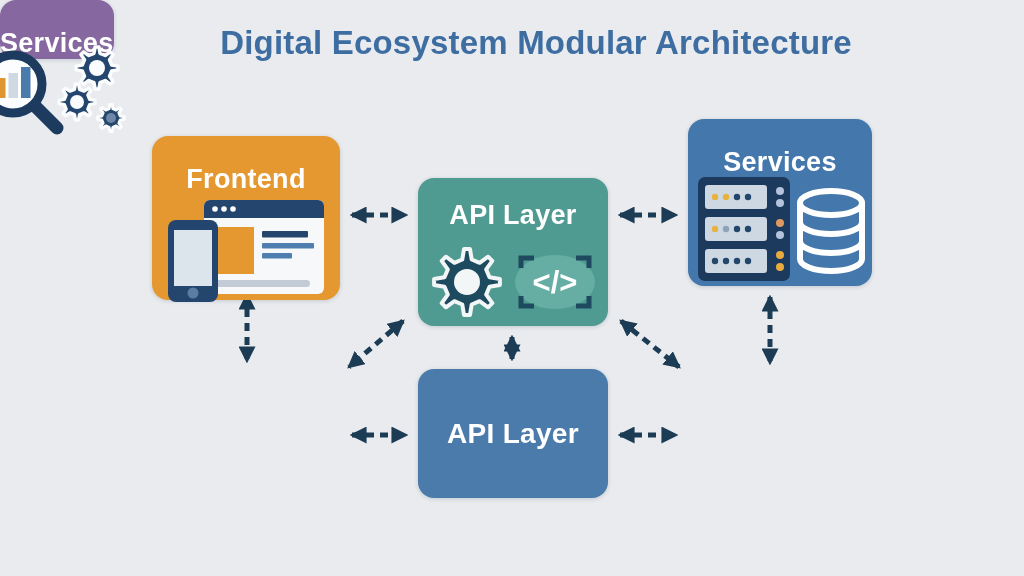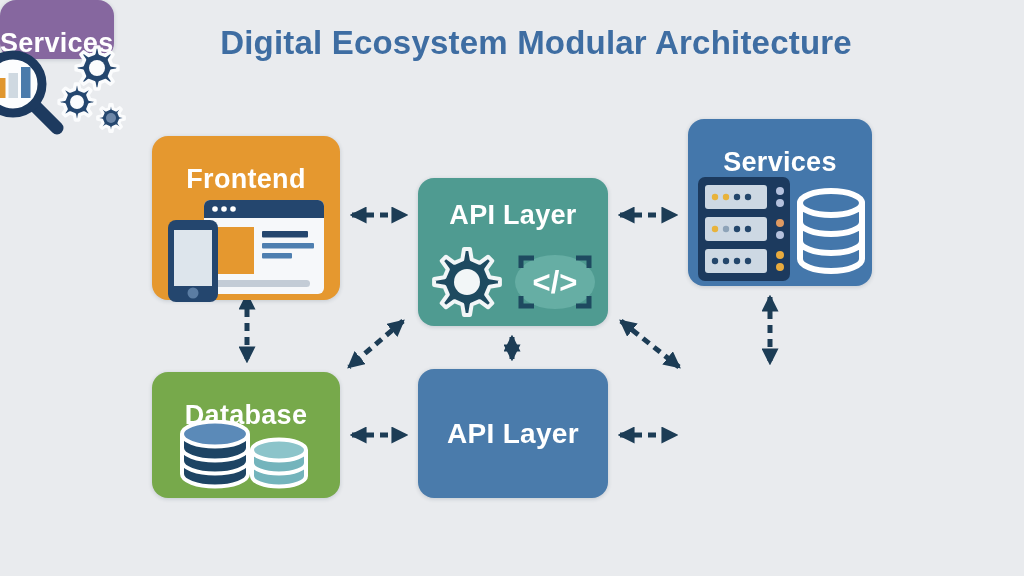--- a/index.html
+++ b/index.html
@@ -123,36 +123,20 @@
       </g>
       <g stroke="#ffffff" stroke-width="6" fill="none" stroke-linecap="round">
         <path d="M110,30 v56 a31,12 0 0 0 62,0 v-56"></path>
         <ellipse cx="141" cy="30" rx="31" ry="12"></ellipse>
         <path d="M110,49 a31,12 0 0 0 62,0"></path>
         <path d="M110,68 a31,12 0 0 0 62,0"></path>
       </g>
     </svg>
   </div>
 
-  <div class="node" id="node-database" style="background: rgb(119, 169, 75);">
-    <div class="node-label">Database</div>
-    <svg class="node-icon" style="top:48px" width="160" height="76" viewBox="0 0 160 76">
-      <g>
-        <path d="M16,14 v40 a33,12.5 0 0 0 66,0 v-40" fill="#1d4464" stroke="#ffffff" stroke-width="4"></path>
-        <ellipse cx="49" cy="14" rx="33" ry="12.5" fill="#5b8ab8" stroke="#ffffff" stroke-width="4"></ellipse>
-        <path d="M16,28 a33,12.5 0 0 0 66,0" fill="none" stroke="#ffffff" stroke-width="4"></path>
-        <path d="M16,41 a33,12.5 0 0 0 66,0" fill="none" stroke="#ffffff" stroke-width="4"></path>
-      </g>
-      <g>
-        <path d="M86,30 v26 a27,10.5 0 0 0 54,0 v-26" fill="#74b4bc" stroke="#ffffff" stroke-width="4"></path>
-        <ellipse cx="113" cy="30" rx="27" ry="10.5" fill="#8cc4ca" stroke="#ffffff" stroke-width="4"></ellipse>
-        <path d="M86,43 a27,10.5 0 0 0 54,0" fill="none" stroke="#ffffff" stroke-width="4"></path>
-      </g>
-    </svg>
-  </div>
 
   <div class="node" id="node-api-bottom" style="background: rgb(74, 123, 171);">
     <div class="node-label">API Layer</div>
   </div>
 
   <div class="node" id="node-services" style="background: rgb(134, 103, 159);">
     <div class="node-label">Services</div>
     <svg class="node-icon" style="top:40px" width="168" height="104" viewBox="0 0 168 104">
       <g>
         <line x1="60" y1="64" x2="84" y2="88" stroke="#1d3a5f" stroke-width="13" stroke-linecap="round"></line>

